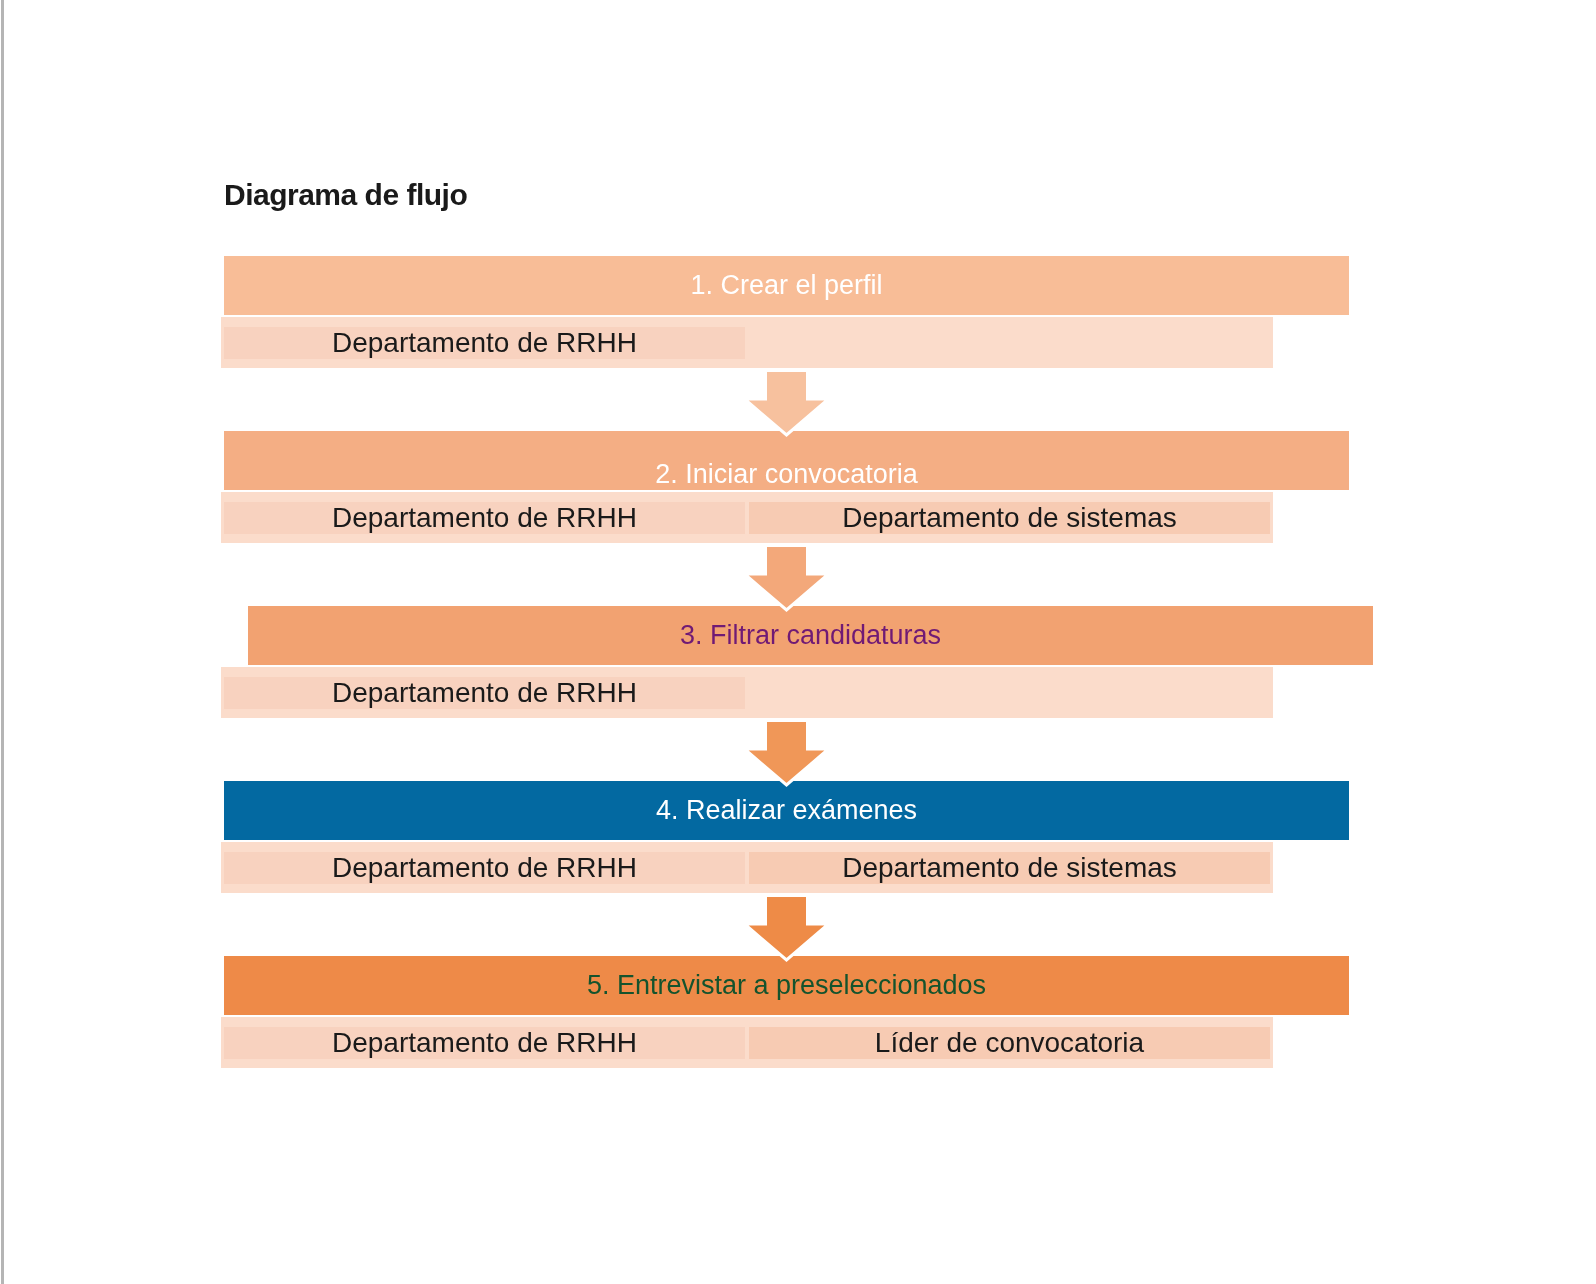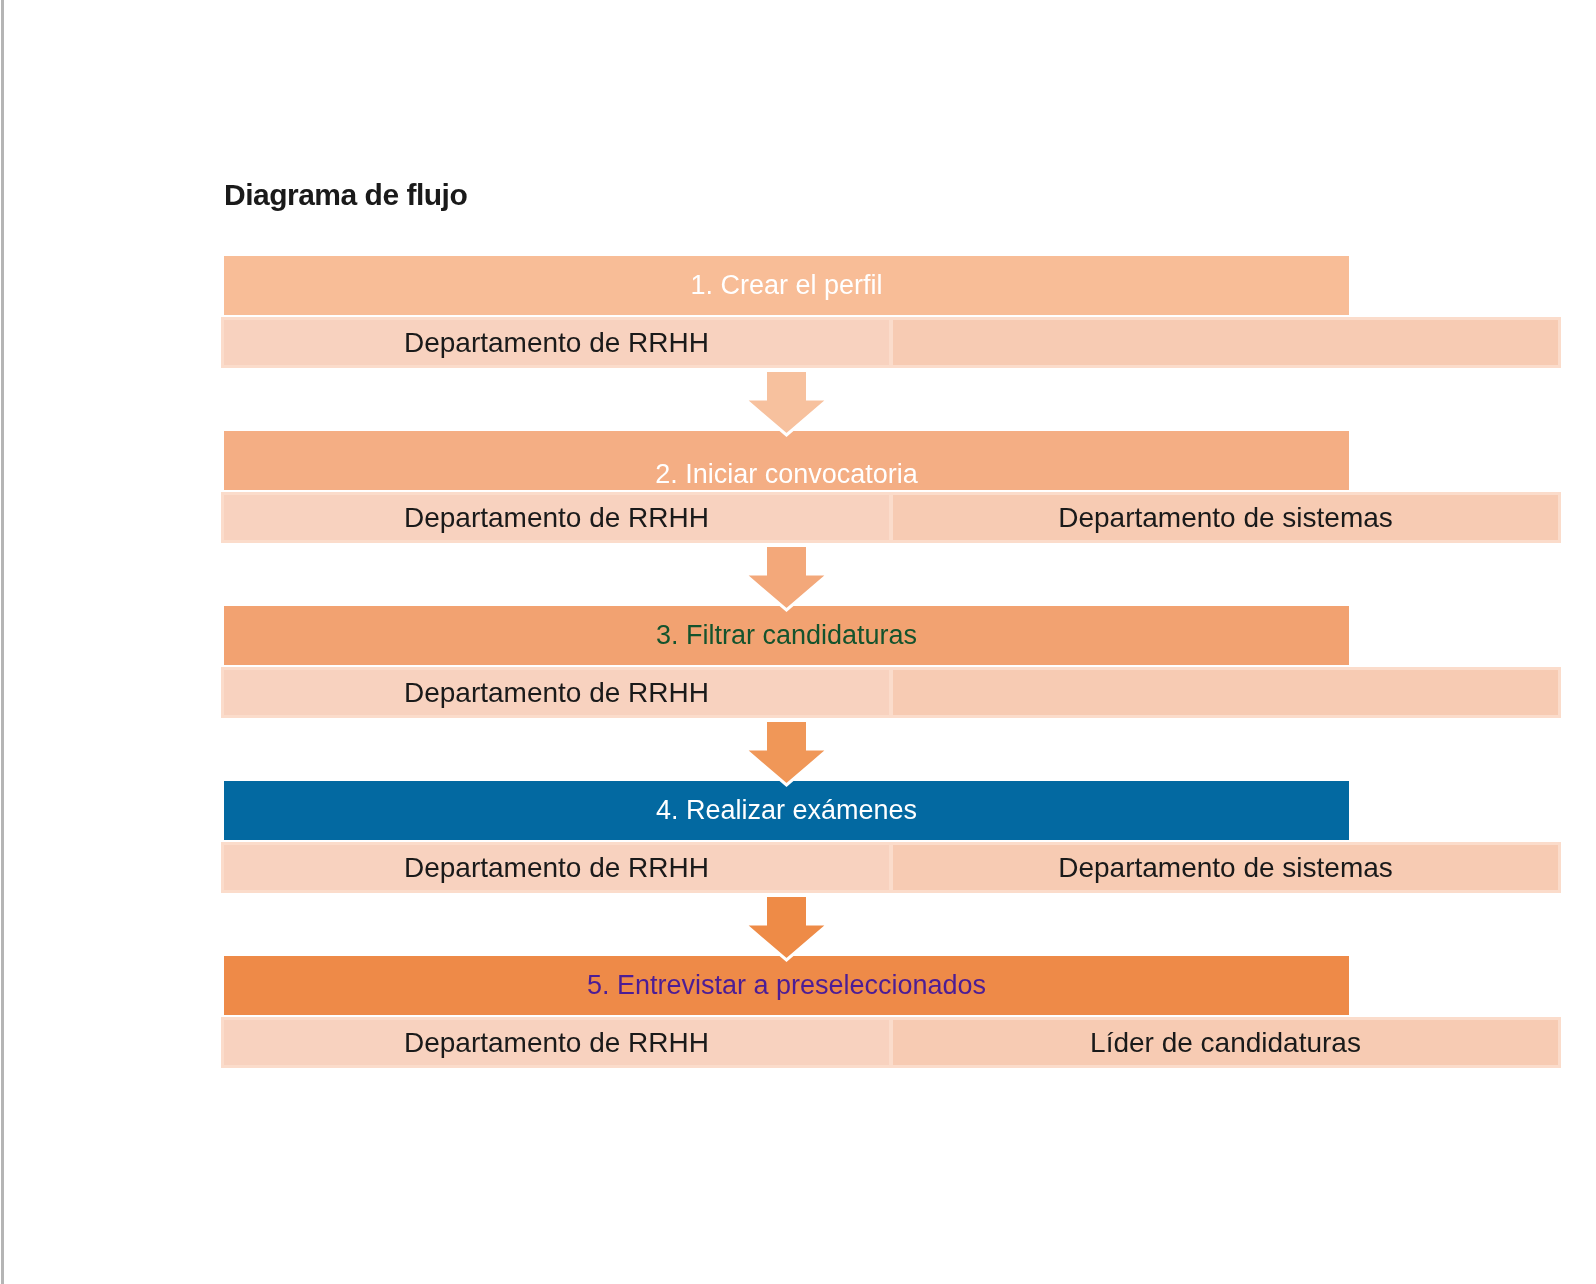--- a/index.html
+++ b/index.html
@@ -19,24 +19,25 @@
     letter-spacing:-0.5px;
     text-align:center;
   }
   .step-header{
     position:absolute;left:224px;width:1125px;height:59px;
     display:flex;align-items:center;justify-content:center;
     font-size:27px;font-weight:normal;color:#ffffff;
     z-index:1;
   }
   .step-subrow{
-    position:absolute;left:221px;width:1340px;height:51px;
+    position:absolute;left:221px;width:1052px;height:51px;
     box-sizing:border-box;padding:3px;
     display:flex;gap:4px;
     z-index:1;
+    align-items:center;
   }
   .cell{
     flex:1 1 0;
     display:flex;align-items:center;justify-content:center;
     font-size:28px;color:#1a1a1a;
     white-space:nowrap;overflow:hidden;
   }
   .arrow{
     position:absolute;left:738px;width:97px;height:68px;
     z-index:3;
@@ -75,21 +76,21 @@
   </div>
   <div class="step-subrow r1 sr" style="background: rgb(251, 220, 203);">
     <div class="cell cl" style="background: rgb(248, 210, 191); color: rgb(26, 26, 26);">Departamento de RRHH</div>
     <div class="cell cr" style="background: rgb(247, 203, 179); color: rgb(26, 26, 26);">Departamento de sistemas</div>
   </div>
 
   <svg class="arrow a1" viewBox="0 0 97 68">
     <polygon class="arrow-shape" points="27.5,1.5 69.5,1.5 69.5,30 90.5,30 48.5,66 6.5,30 27.5,30" stroke-width="3" stroke-linejoin="miter" fill="#f3a87a" stroke="#ffffff"></polygon>
   </svg>
 
-  <div class="step-header h2 sh" style="background: rgb(242, 162, 113); color: #14532d;">
+  <div class="step-header h2 sh" style="background: rgb(242, 162, 113); color: #701a75; margin-left: 24px;">
     <span>3. Filtrar candidaturas</span>
   </div>
   <div class="step-subrow r2 sr" style="background: rgb(251, 220, 203);">
     <div class="cell cl" style="background: rgb(248, 210, 191); color: rgb(26, 26, 26);">Departamento de RRHH</div>
     <div class="cell cr" style="background: rgb(247, 203, 179); color: rgb(26, 26, 26);"></div>
   </div>
 
   <svg class="arrow a2" viewBox="0 0 97 68">
     <polygon class="arrow-shape" points="27.5,1.5 69.5,1.5 69.5,30 90.5,30 48.5,66 6.5,30 27.5,30" stroke-width="3" stroke-linejoin="miter" fill="#f09758" stroke="#ffffff"></polygon>
   </svg>
@@ -99,21 +100,21 @@
   </div>
   <div class="step-subrow r3 sr" style="background: rgb(251, 220, 203);">
     <div class="cell cl" style="background: rgb(248, 210, 191); color: rgb(26, 26, 26);">Departamento de RRHH</div>
     <div class="cell cr" style="background: rgb(247, 203, 179); color: rgb(26, 26, 26);">Departamento de sistemas</div>
   </div>
 
   <svg class="arrow a3" viewBox="0 0 97 68">
     <polygon class="arrow-shape" points="27.5,1.5 69.5,1.5 69.5,30 90.5,30 48.5,66 6.5,30 27.5,30" stroke-width="3" stroke-linejoin="miter" fill="#ee8b47" stroke="#ffffff"></polygon>
   </svg>
 
-  <div class="step-header h4 sh" style="background: rgb(238, 138, 72); color: #4c1d95;">
+  <div class="step-header h4 sh" style="background: rgb(238, 138, 72); color: #14532d;">
     <span>5. Entrevistar a preseleccionados</span>
   </div>
   <div class="step-subrow r4 sr" style="background: rgb(251, 220, 203);">
     <div class="cell cl" style="background: rgb(248, 210, 191); color: rgb(26, 26, 26);">Departamento de RRHH</div>
-    <div class="cell cr" style="background: rgb(247, 203, 179); color: rgb(26, 26, 26);">Líder de candidaturas</div>
+    <div class="cell cr" style="background: rgb(247, 203, 179); color: rgb(26, 26, 26);">Líder de convocatoria</div>
   </div>
 
 </div>
 
 </body></html>

